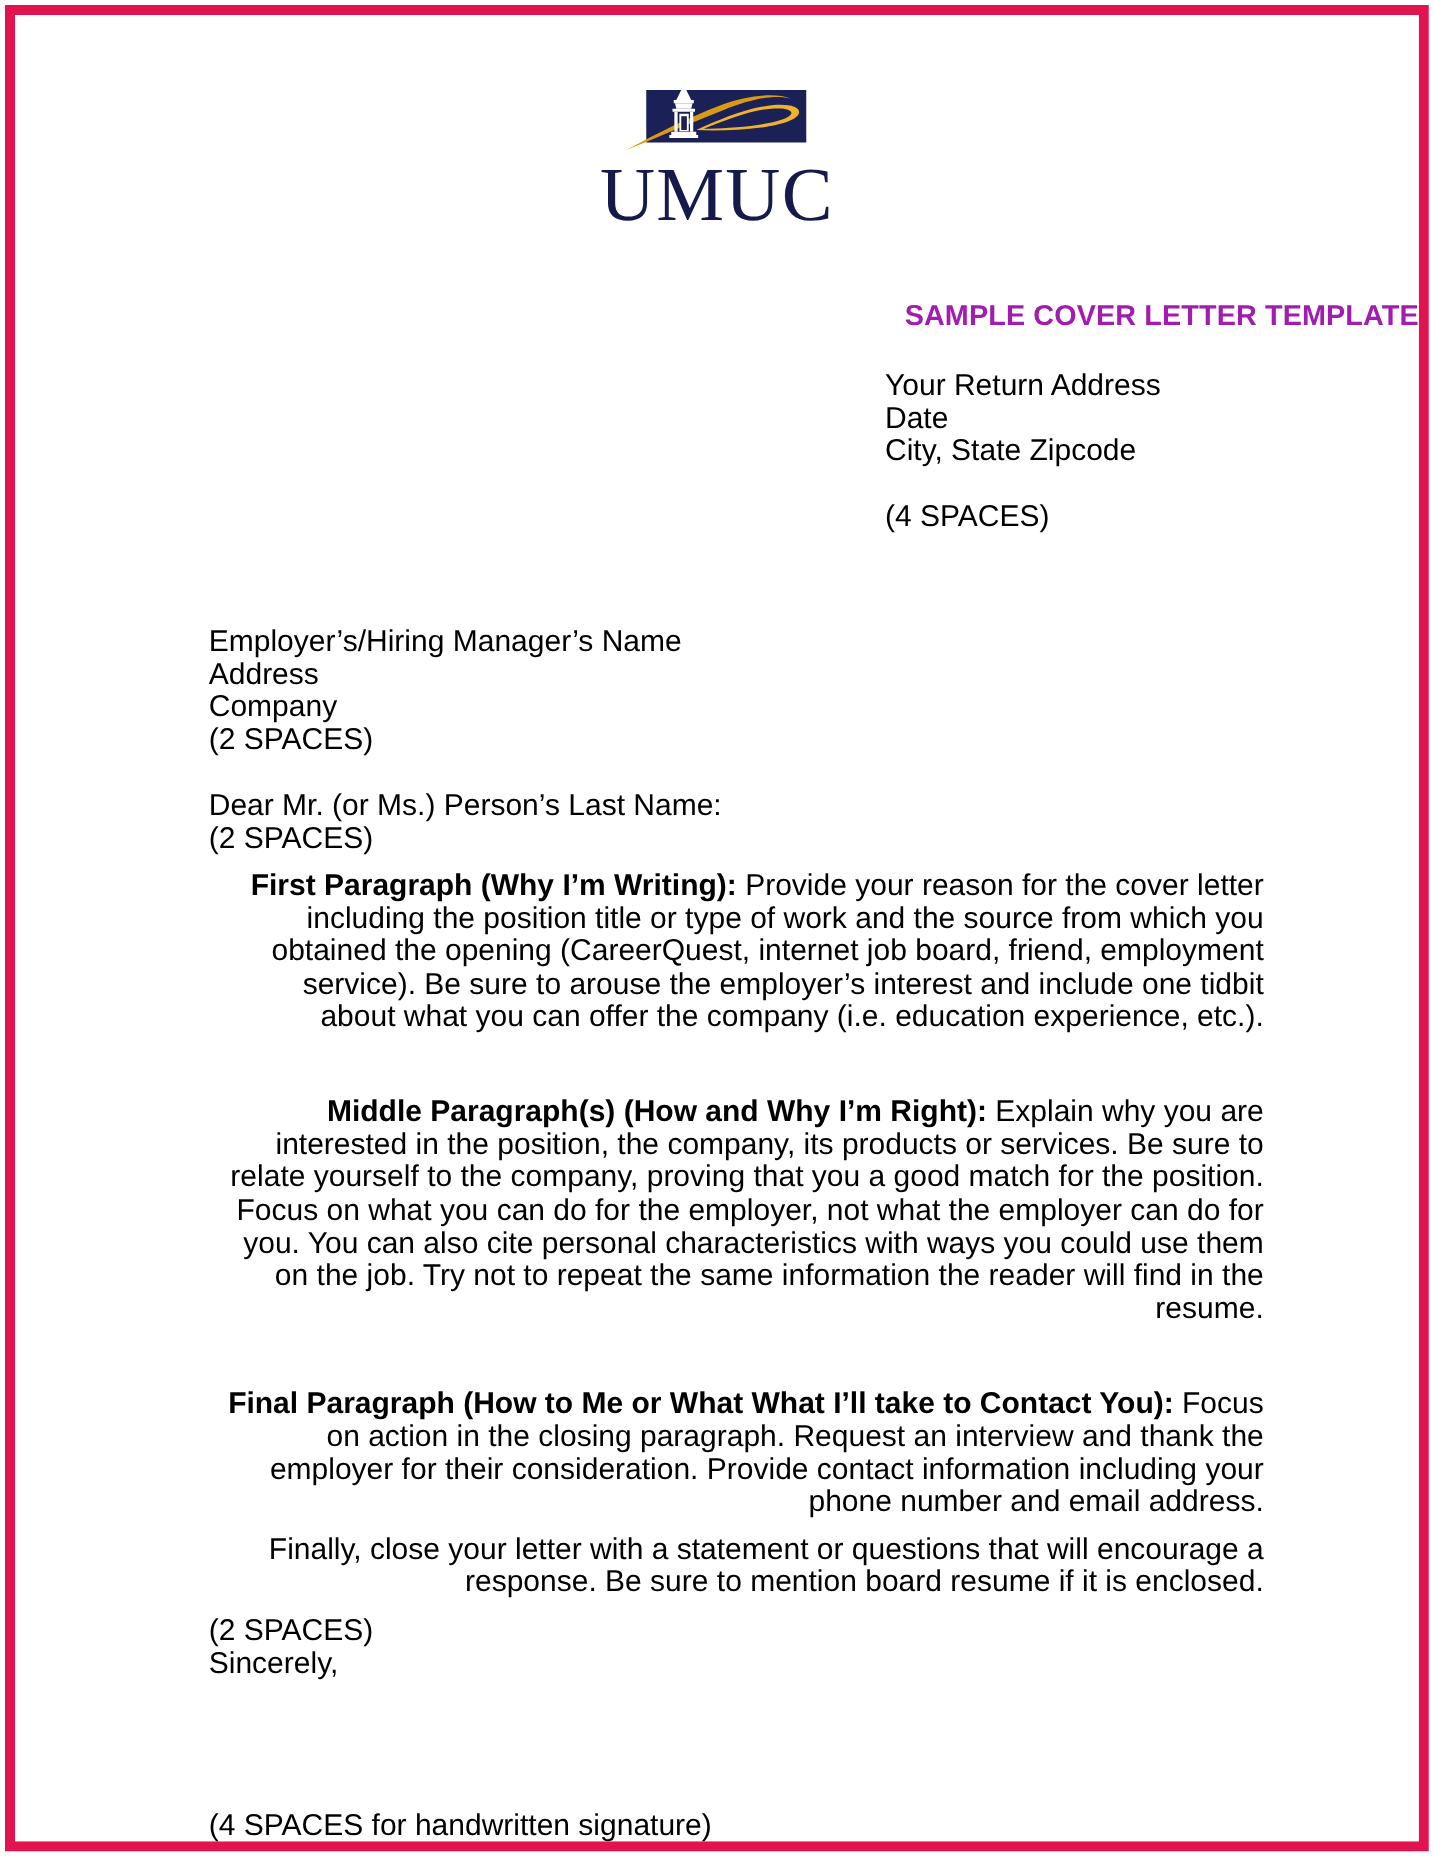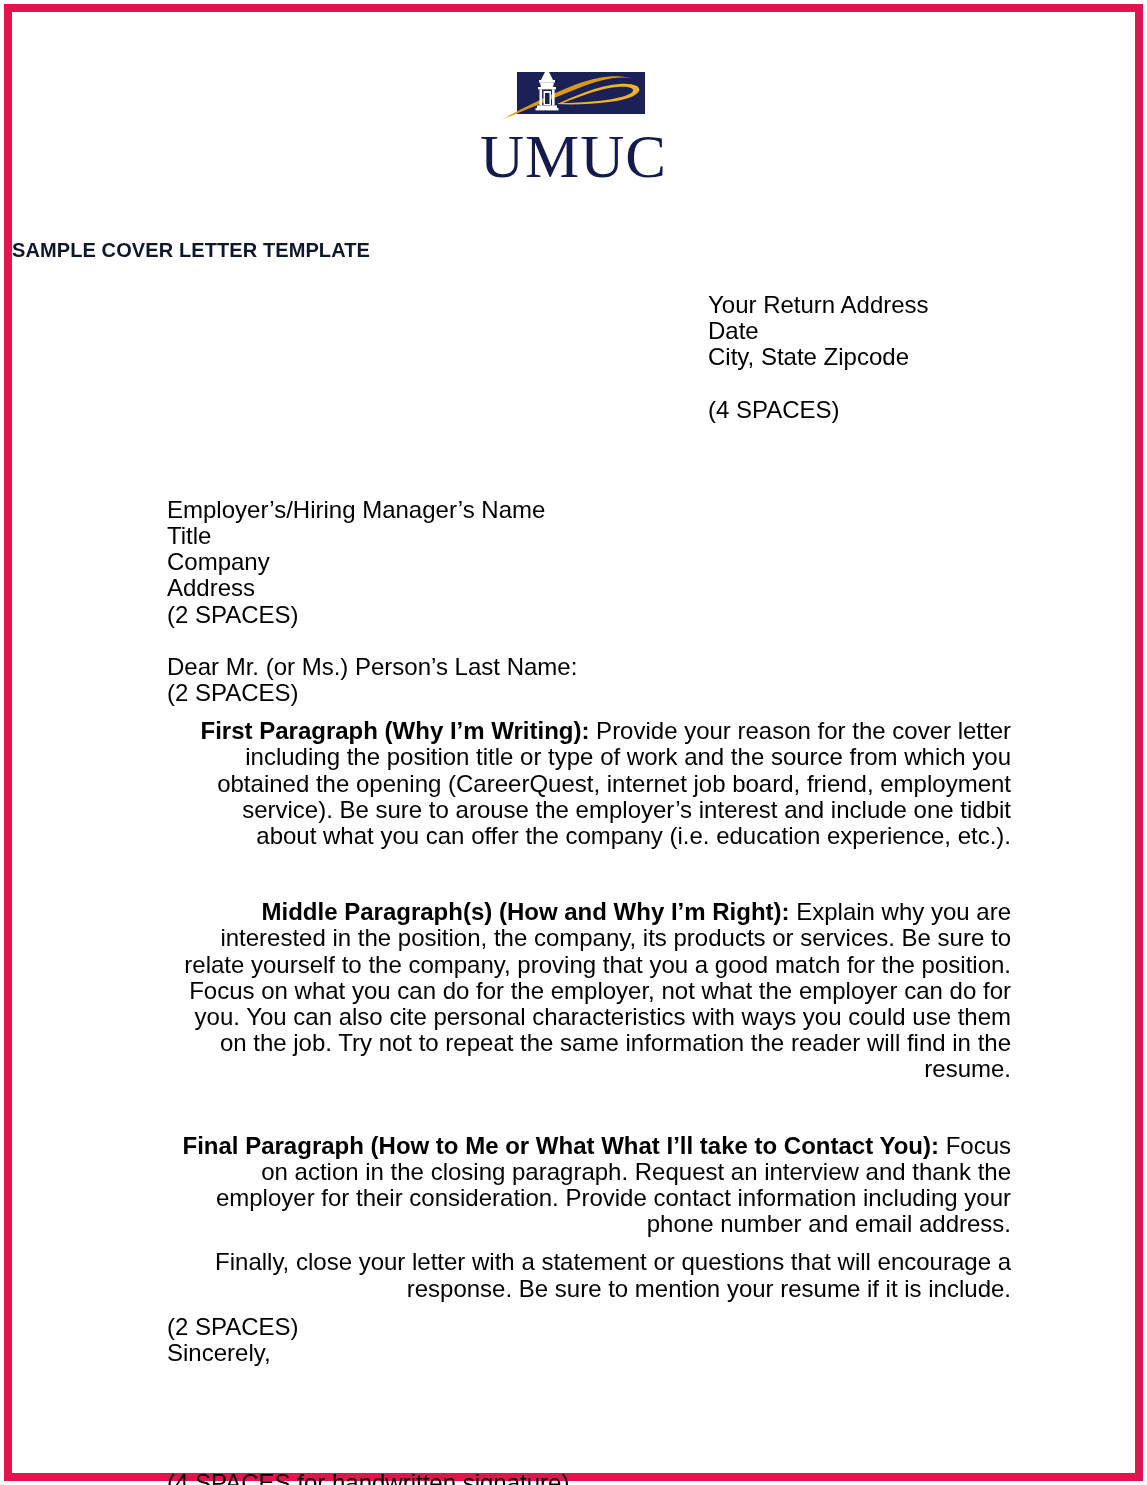--- a/index.html
+++ b/index.html
@@ -60,25 +60,25 @@
     font-size: 61px;
     line-height: 1.0;
     letter-spacing: 1px;
     color: #161a4a;
     margin-top: 4px;
     font-weight: 400;
   }
 
   
   .doc-title {
-    text-align: left;
+    text-align: right;
     font-family: "Liberation Sans", sans-serif;
     font-weight: bold;
-    font-size: 20px;
-    color: #0f172a;
+    font-size: 23px;
+    color: #a21caf;
     margin: 52px 0 0 0;
     letter-spacing: 0.1px;
   }
 
   
   .letter-body {
     margin-top: 30px;
     padding-left: 155px;
     padding-right: 112px;
     font-size: 24px;
@@ -159,44 +159,43 @@
         <div class="line">Date</div>
         <div class="line">City, State Zipcode</div>
         <div class="gap-sm"></div>
         <div class="line">(4 SPACES)</div>
       </div>
 
       <div class="gap-lg"></div>
 
       <div class="block">
         <div class="line">Employer’s/Hiring Manager’s Name</div>
-        <div class="line">Title</div>
+        <div class="line">Address</div>
         <div class="line">Company</div>
-        <div class="line">Address</div>
         <div class="line">(2 SPACES)</div>
       </div>
 
       <div class="gap-sm"></div>
 
       <div class="block">
         <div class="line">Dear Mr. (or Ms.) Person’s Last Name:</div>
         <div class="line">(2 SPACES)</div>
       </div>
 
       <p class="para"><b>First Paragraph (Why I’m Writing):</b><span> Provide your reason for the cover letter including the position title or type of work and the source from which you obtained the opening (CareerQuest, internet job board, friend, employment service). Be sure to arouse the employer’s interest and include one tidbit about what you can offer the company (i.e. education experience, etc.).</span></p>
 
       <div class="gap-sm"></div>
 
       <p class="para"><b>Middle Paragraph(s) (How and Why I’m Right):</b><span> Explain why you are interested in the position, the company, its products or services. Be sure to relate yourself to the company, proving that you a good match for the position.  Focus on what you can do for the employer, not what the employer can do for you.  You can also cite personal characteristics with ways you could use them on the job. Try not to repeat the same information the reader will find in the resume.</span></p>
 
       <div class="gap-sm"></div>
 
       <p class="para"><b>Final Paragraph (How to Me or What What I’ll take to Contact You):</b><span> Focus on action in the closing paragraph.  Request an interview and thank the employer for their consideration. Provide contact information including your phone number and email address.</span></p>
 
-      <p class="para">Finally, close your letter with a statement or questions that will encourage a response. Be sure to mention your resume if it is include.</p>
+      <p class="para">Finally, close your letter with a statement or questions that will encourage a response. Be sure to mention board resume if it is enclosed.</p>
 
       <div class="block">
         <div class="line">(2 SPACES)</div>
         <div class="line">Sincerely,</div>
       </div>
 
       <div class="sig-gap"></div>
 
       <div class="block">
         <div class="line">(4 SPACES for handwritten signature)</div>

